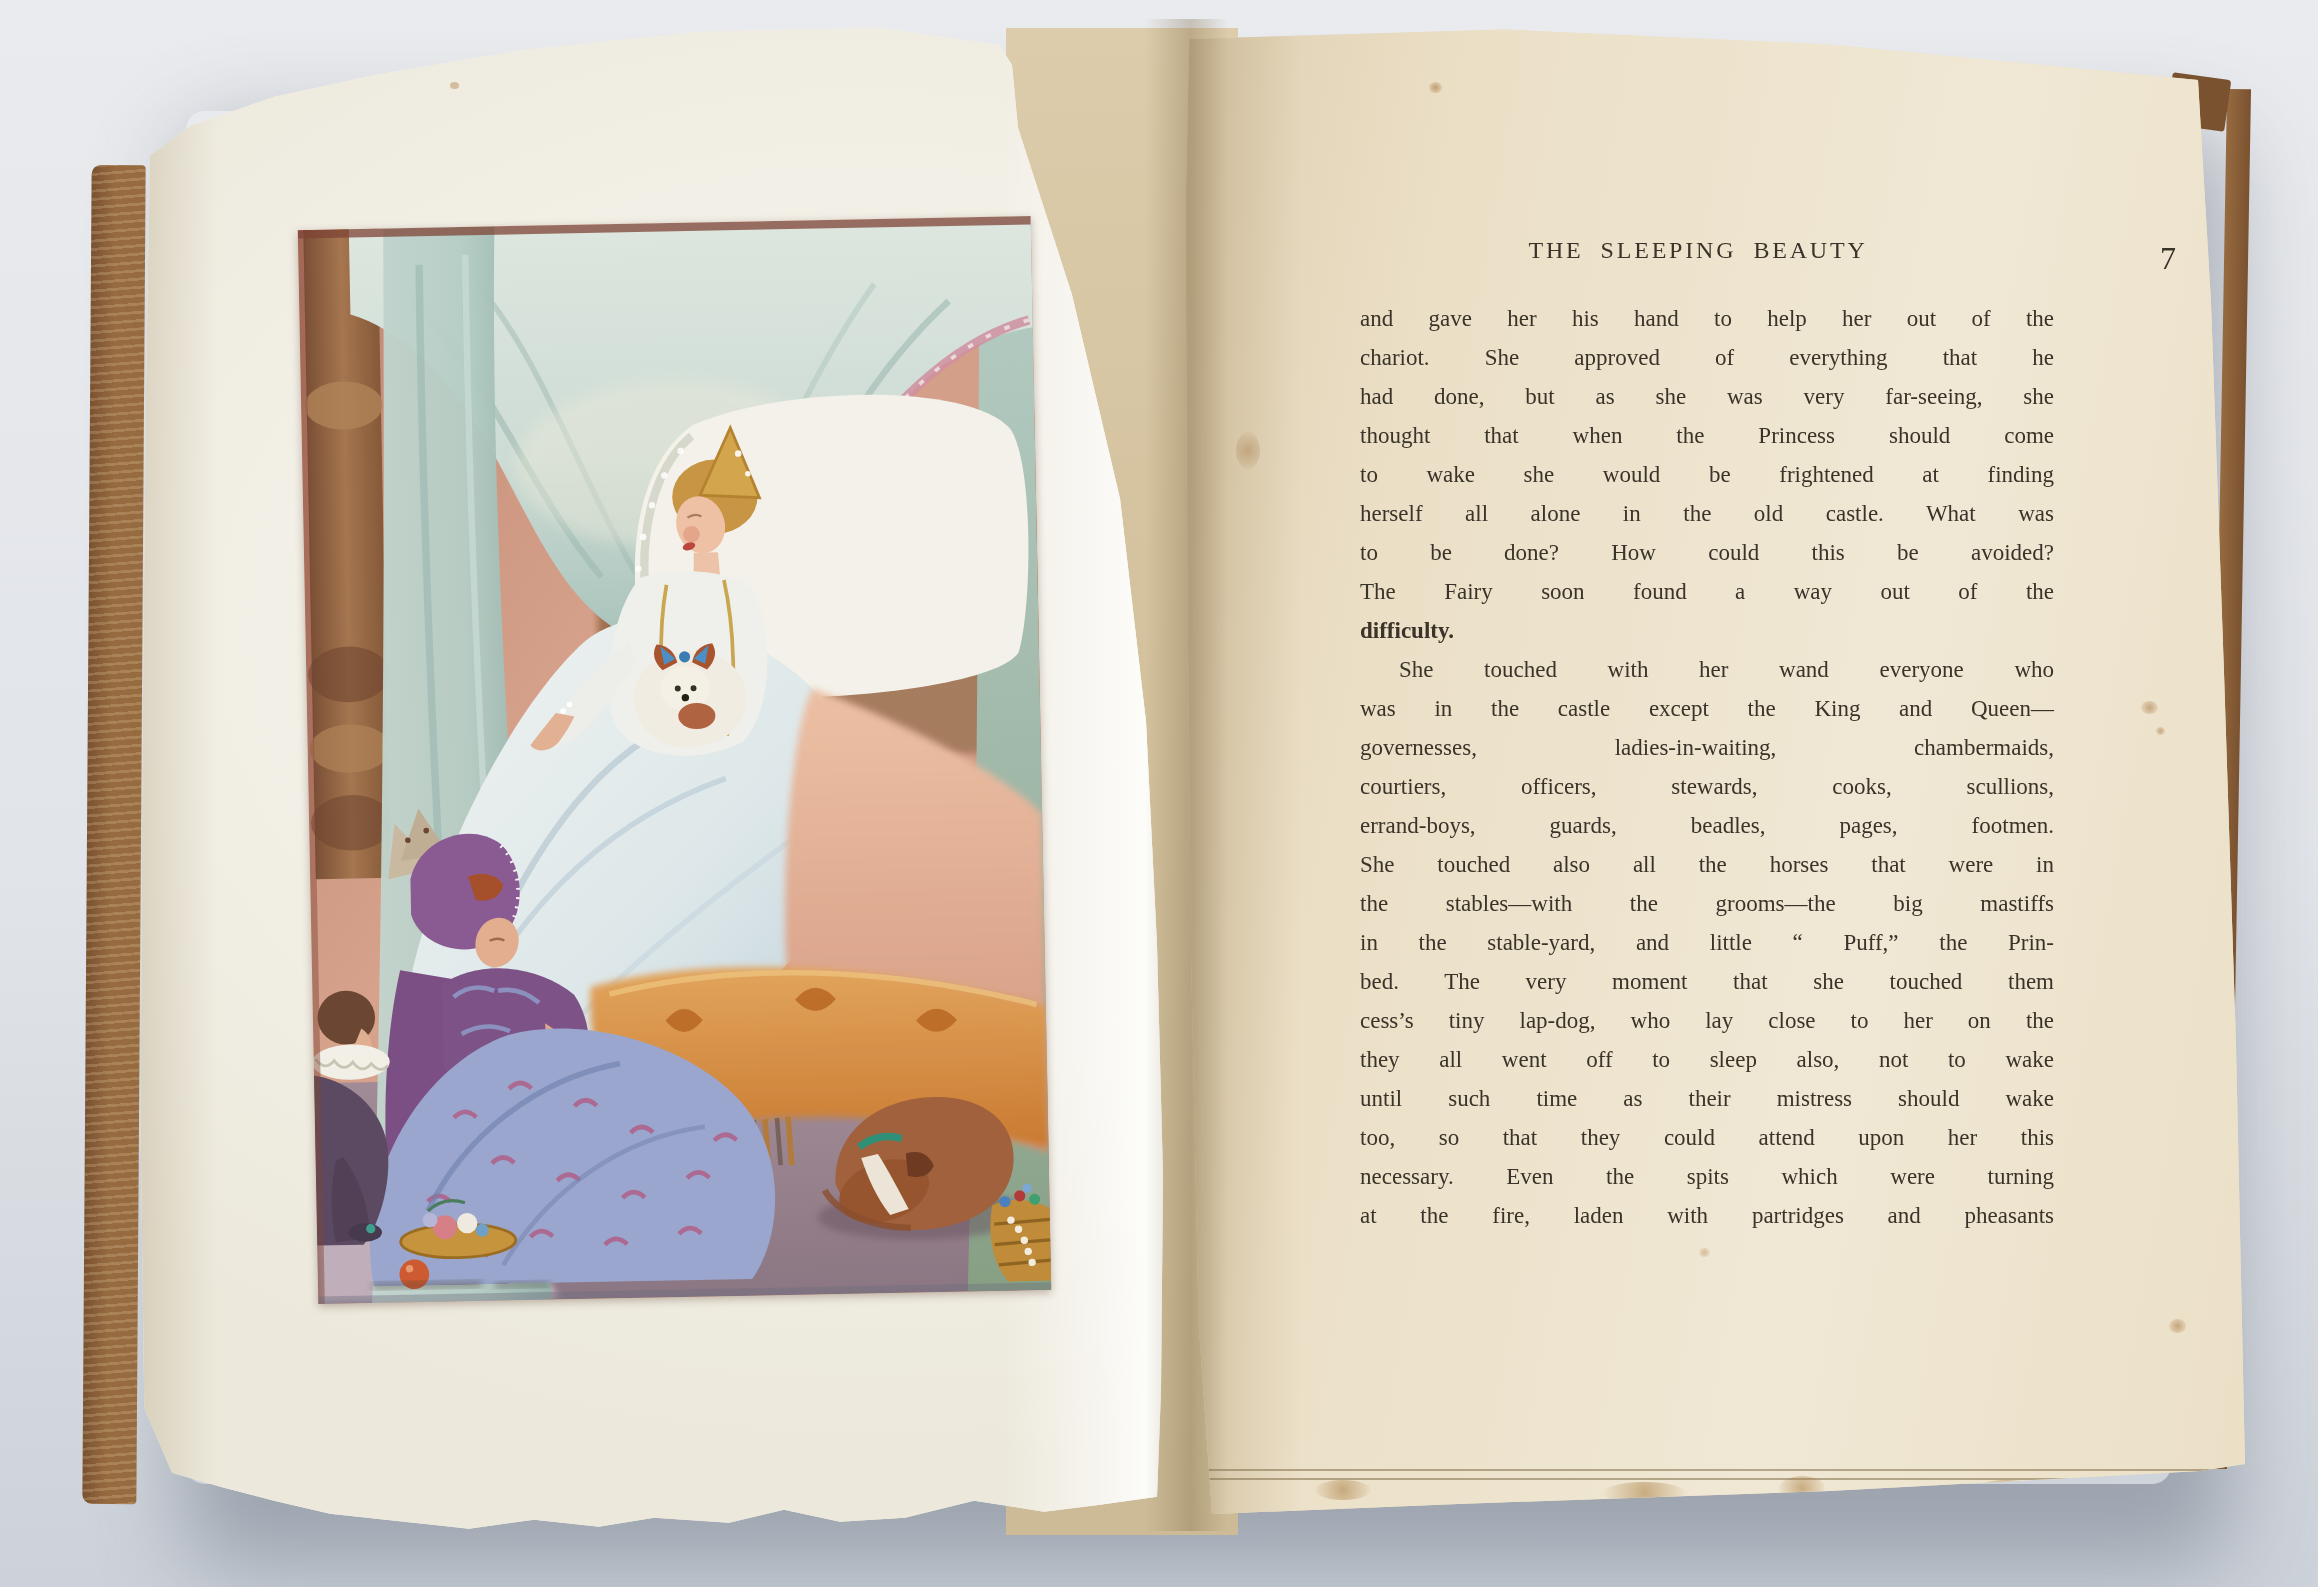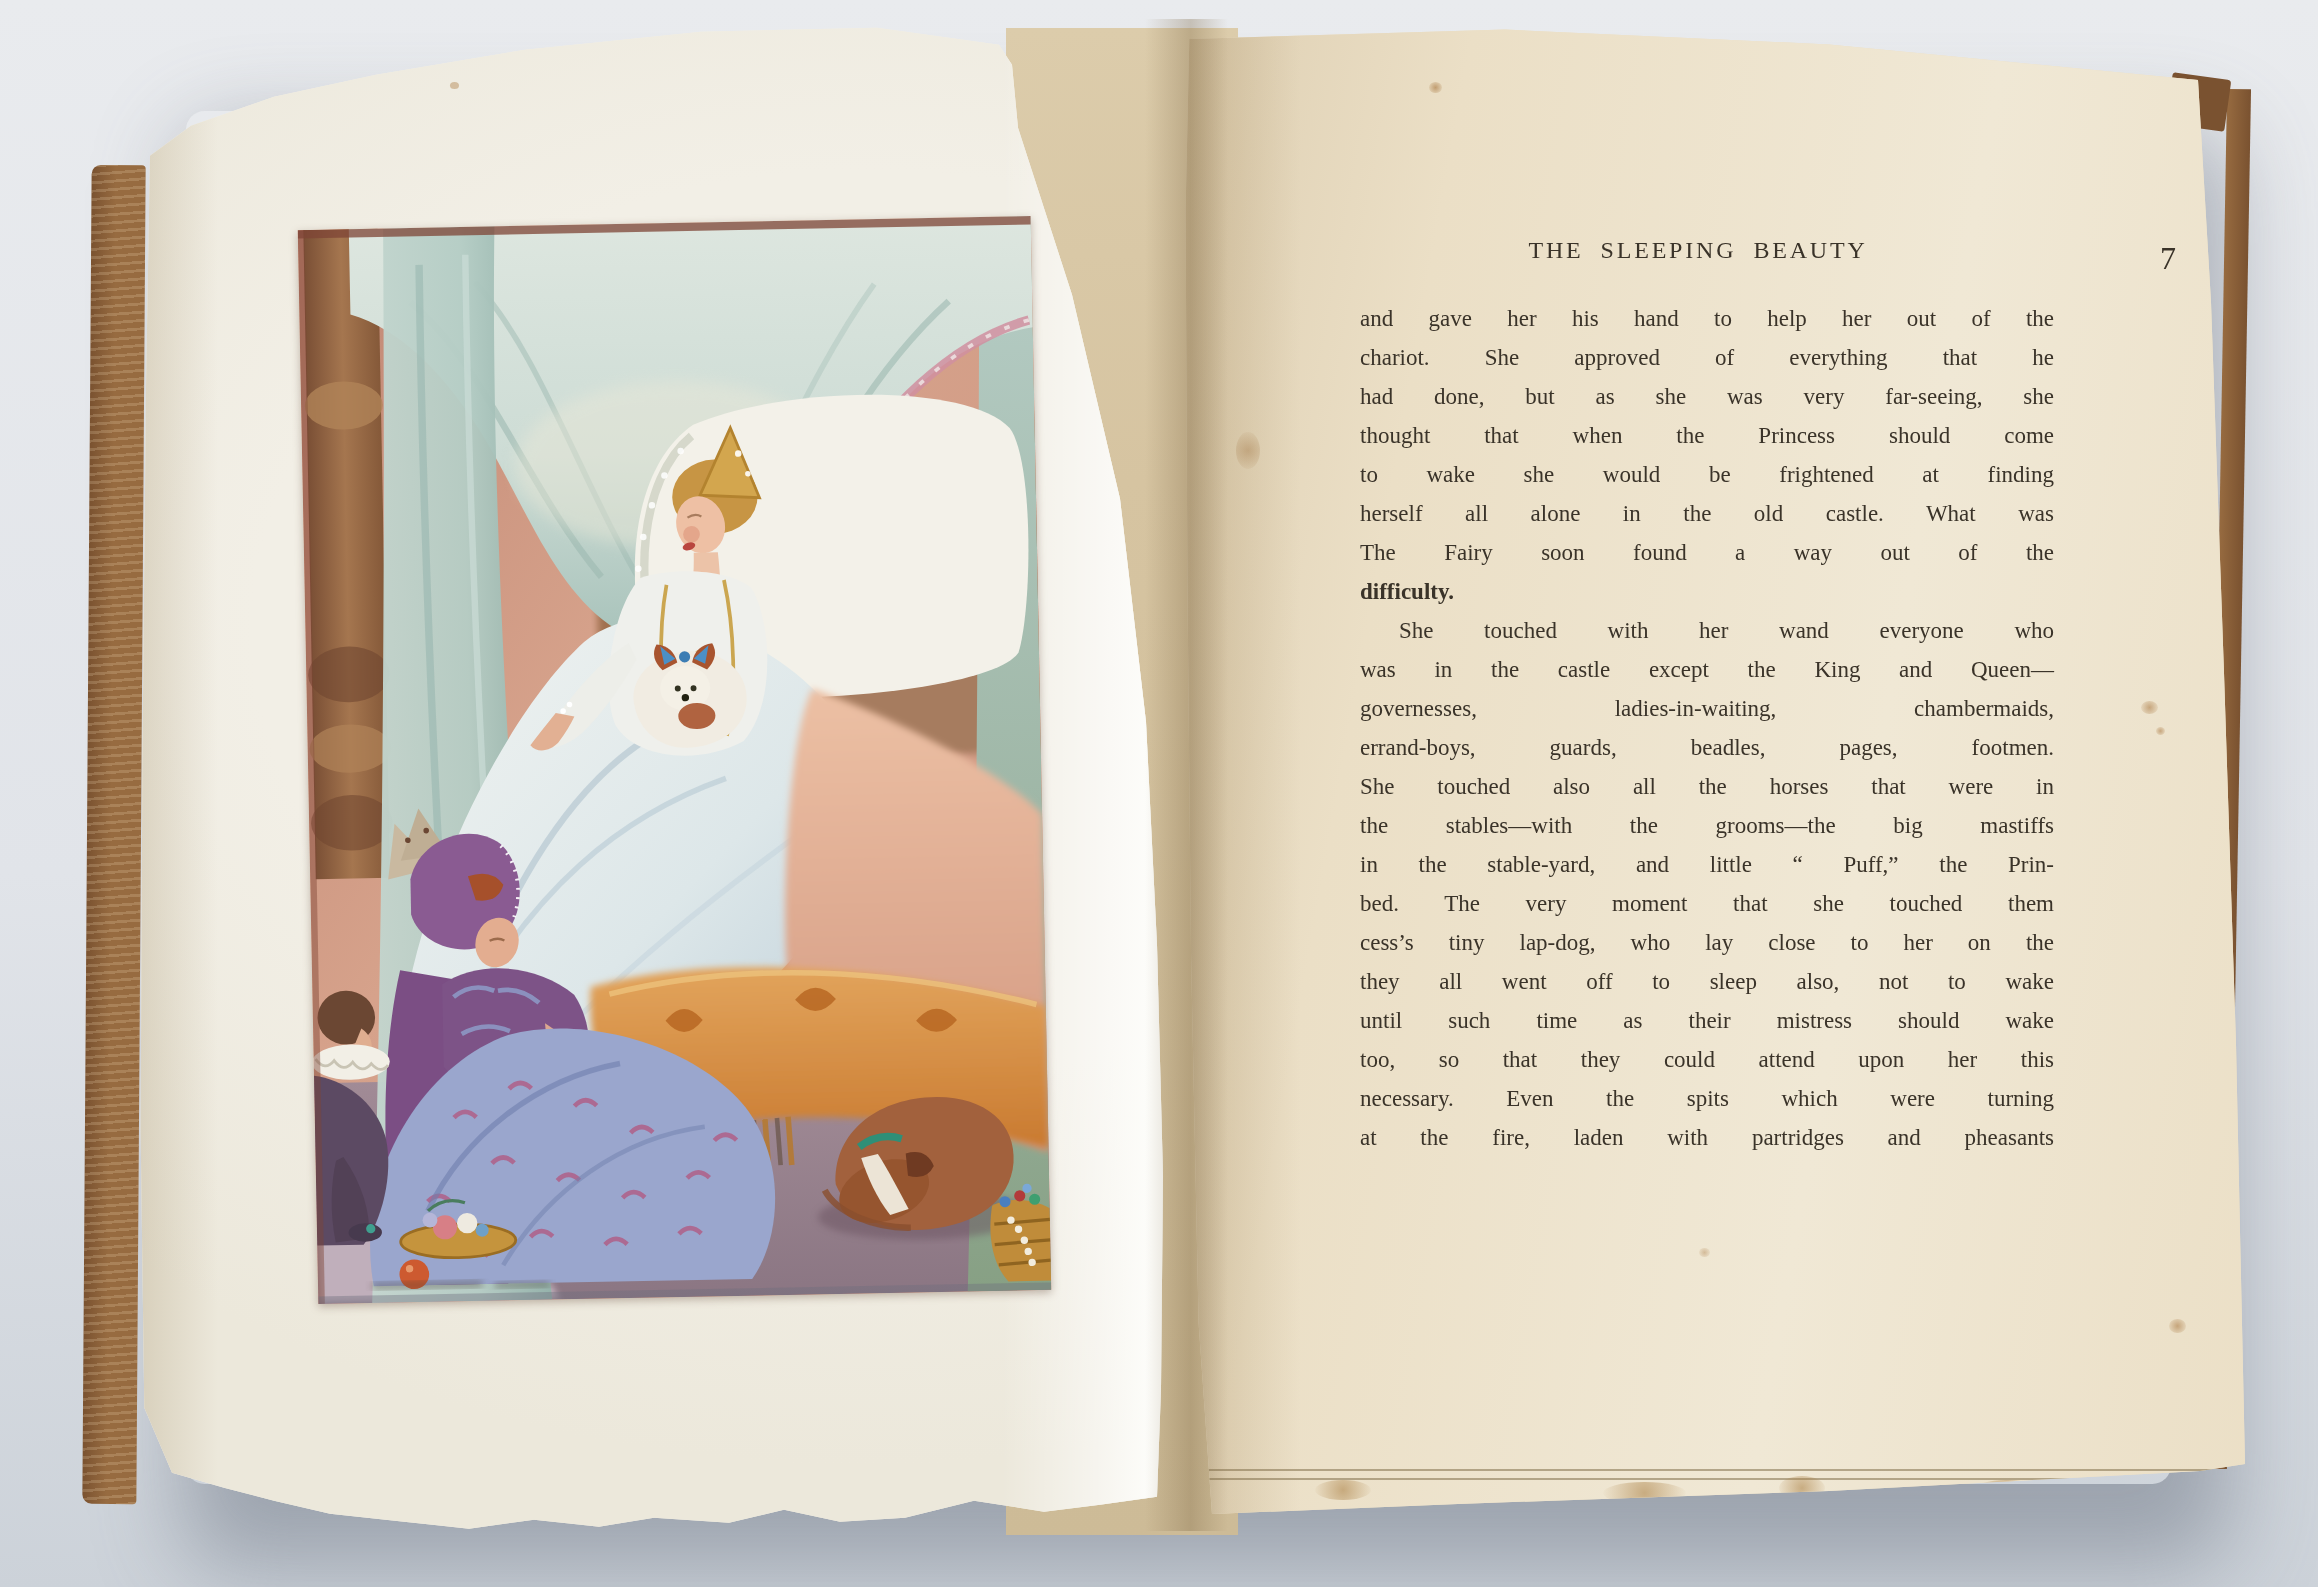--- a/index.html
+++ b/index.html
@@ -356,27 +356,29 @@
     </div>
 
     <div class="text-block" id="text-block">
         <div class="para">
           <div class="line">and gave her his hand to help her out of the</div>
           <div class="line">chariot.  She approved of everything that he</div>
           <div class="line">had done, but as she was very far-seeing, she</div>
           <div class="line">thought that when the Princess should come</div>
           <div class="line">to wake she would be frightened at finding</div>
           <div class="line">herself all alone in the old castle.  What was</div>
+          <div class="line">to be done?  How could this be avoided?</div>
           <div class="line">The Fairy soon found a way out of the</div>
           <div class="line no-just">difficulty.</div>
         </div>
         <div class="para indent">
           <div class="line">She touched with her wand everyone who</div>
           <div class="line">was in the castle except the King and Queen—</div>
           <div class="line">governesses, ladies-in-waiting, chambermaids,</div>
+          <div class="line">courtiers, officers, stewards, cooks, scullions,</div>
           <div class="line">errand-boys, guards, beadles, pages, footmen.</div>
           <div class="line">She touched also all the horses that were in</div>
           <div class="line">the stables—with the grooms—the big mastiffs</div>
           <div class="line">in the stable-yard, and little “ Puff,” the Prin-</div>
           <div class="line">bed.  The very moment that she touched them</div>
           <div class="line">cess’s tiny lap-dog, who lay close to her on the</div>
           <div class="line">they all went off to sleep also, not to wake</div>
           <div class="line">until such time as their mistress should wake</div>
           <div class="line">too, so that they could attend upon her this</div>
           <div class="line">necessary.  Even the spits which were turning</div>

